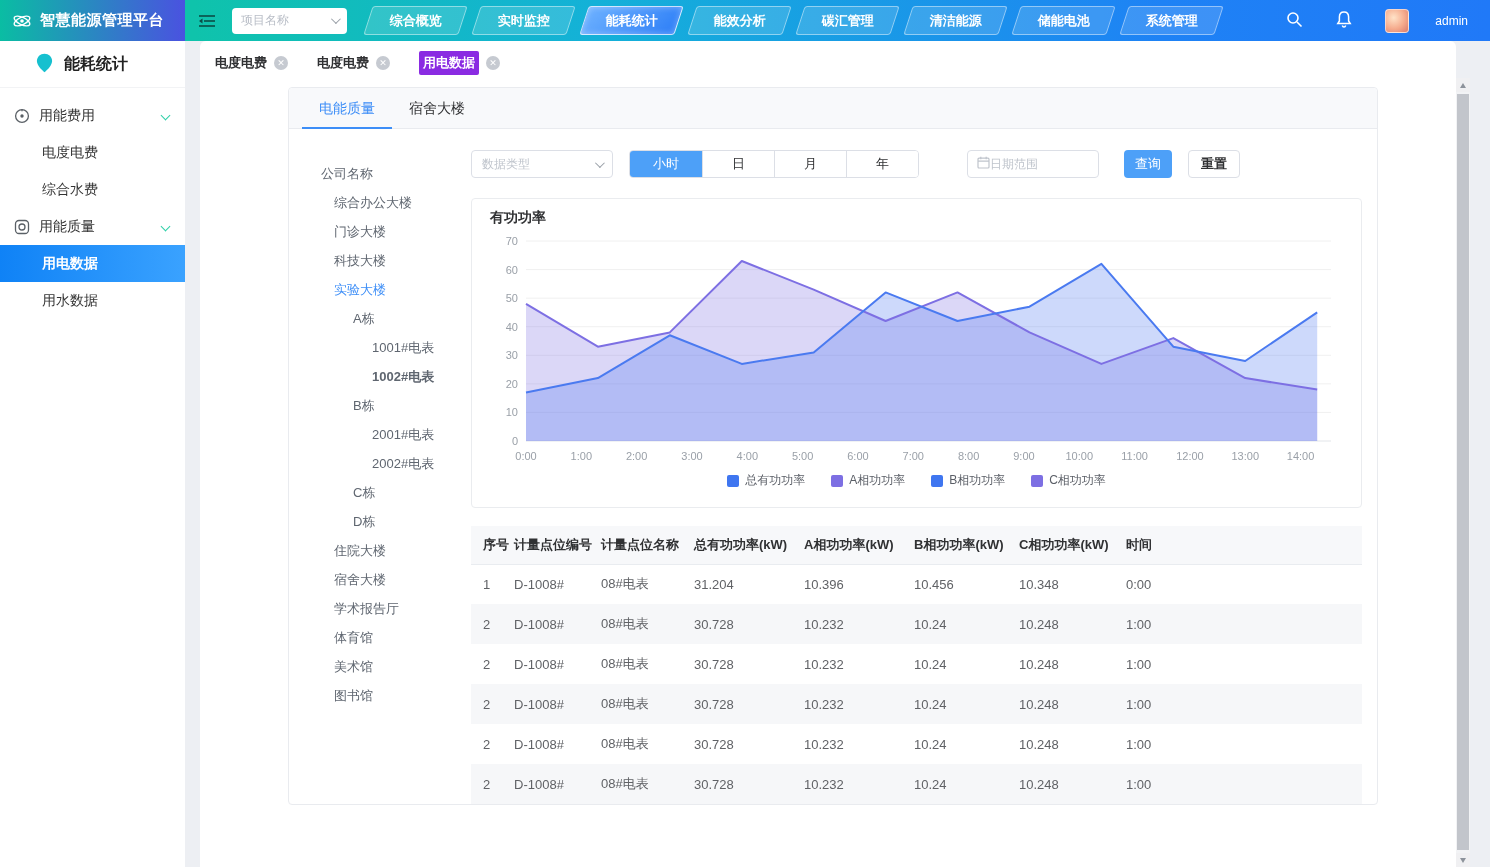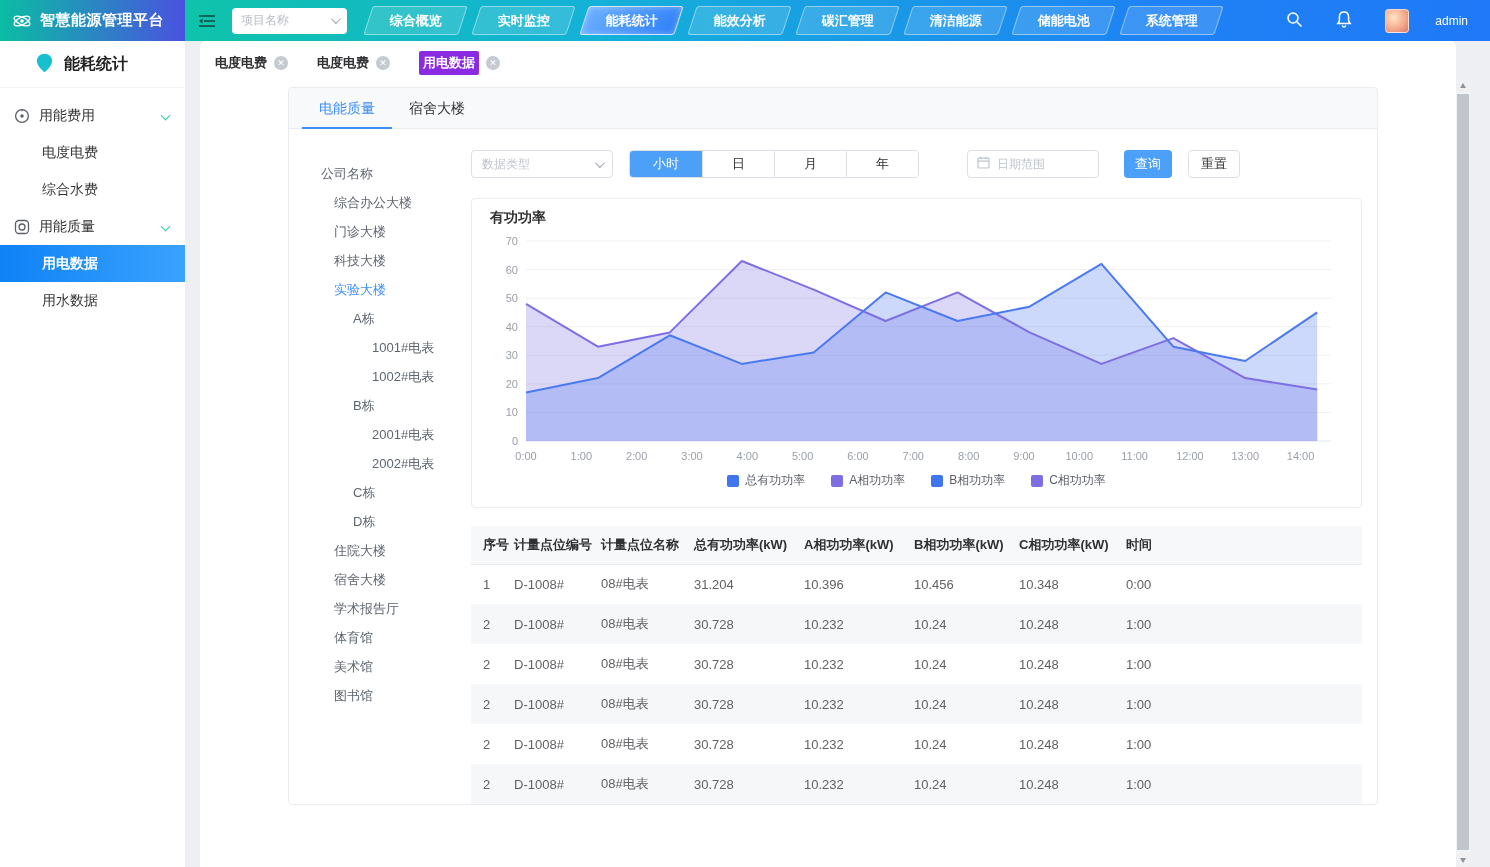--- a/index.html
+++ b/index.html
@@ -62,23 +62,23 @@
   .content { flex:1; padding:21px 15px 0 0; }
 
   .filters { display:flex; align-items:center; }
   .f-select { width:142px; height:28px; border:1px solid #dcdfe6; border-radius:4px; display:flex; align-items:center;
               justify-content:space-between; padding:0 10px; color:#bfc4cc; font-size:12px; cursor:pointer; background:#fff; }
   .period { display:flex; margin-left:16px; border-radius:4px; overflow:hidden; border:1px solid #dcdfe6; }
   .p-btn { width:72px; height:26px; background:#fff; border:none; border-left:1px solid #dcdfe6; font-size:13px; color:#303133; cursor:pointer; font-family:inherit; }
   .p-btn:first-child { border-left:none; }
   .p-btn.active { background:#4da0f8; color:#fff; }
   .f-date { margin-left:48px; width:132px; height:28px; border:1px solid #dcdfe6; border-radius:4px; display:flex;
-            align-items:center; gap:7px; padding:0 9px; color:#bfc4cc; font-size:12px; background:#fff; cursor:pointer; }
+            align-items:center; gap:0; padding:0 9px; color:#bfc4cc; font-size:12px; background:#fff; cursor:pointer; }
   .btn-query { margin-left:25px; width:48px; height:28px; background:#4da0f8; border:none; border-radius:4px; color:#fff; font-size:13px; cursor:pointer; font-family:inherit; }
-  .btn-reset { margin-left:16px; width:52px; height:28px; background:#fff; border:1px solid #dcdfe6; border-radius:4px; color:#303133; font-weight:normal; font-size:13px; cursor:pointer; font-family:inherit; }
+  .btn-reset { margin-left:16px; width:52px; height:28px; background:#fff; border:1px solid #dcdfe6; border-radius:4px; color:#303133; font-weight:bold; font-size:13px; cursor:pointer; font-family:inherit; }
 
   .chart-box { margin-top:20px; border:1px solid #eaecef; border-radius:4px; padding:6px 14px 8px; }
   .chart-title { font-size:14px; font-weight:bold; color:#303133; margin:4px 0 2px 4px; }
   .legend { display:flex; justify-content:center; gap:26px; margin:2px 0 10px; }
   .legend-item { display:flex; align-items:center; gap:6px; cursor:pointer; }
   .legend-swatch { width:12px; height:12px; border-radius:2px; }
   .legend-label { font-size:12px; color:#5a5e66; }
 
   .data-table { width:100%; border-collapse:collapse; margin-top:18px; table-layout:fixed; }
   .data-table th { background:#f7f8fa; height:38px; text-align:left; font-size:13px; color:#303133; font-weight:bold; border-bottom:1px solid #e9ecf0; white-space:nowrap; }
@@ -233,21 +233,21 @@
     </div>
     <div class="card-body">
       <div class="tree">
           <div class="tree-node" style="padding-left: 0px;">公司名称</div>
           <div class="tree-node" style="padding-left: 13px;">综合办公大楼</div>
           <div class="tree-node" style="padding-left: 13px;">门诊大楼</div>
           <div class="tree-node" style="padding-left: 13px;">科技大楼</div>
           <div class="tree-node selected" style="padding-left: 13px;">实验大楼</div>
           <div class="tree-node" style="padding-left: 32px;">A栋</div>
           <div class="tree-node" style="padding-left: 51px;">1001#电表</div>
-          <div class="tree-node" style="padding-left: 51px;">1002#电表</div>
+          <div class="tree-node" style="padding-left: 51px; font-weight: bold;">1002#电表</div>
           <div class="tree-node" style="padding-left: 32px;">B栋</div>
           <div class="tree-node" style="padding-left: 51px;">2001#电表</div>
           <div class="tree-node" style="padding-left: 51px;">2002#电表</div>
           <div class="tree-node" style="padding-left: 32px;">C栋</div>
           <div class="tree-node" style="padding-left: 32px;">D栋</div>
           <div class="tree-node" style="padding-left: 13px;">住院大楼</div>
           <div class="tree-node" style="padding-left: 13px;">宿舍大楼</div>
           <div class="tree-node" style="padding-left: 13px;">学术报告厅</div>
           <div class="tree-node" style="padding-left: 13px;">体育馆</div>
           <div class="tree-node" style="padding-left: 13px;">美术馆</div>

